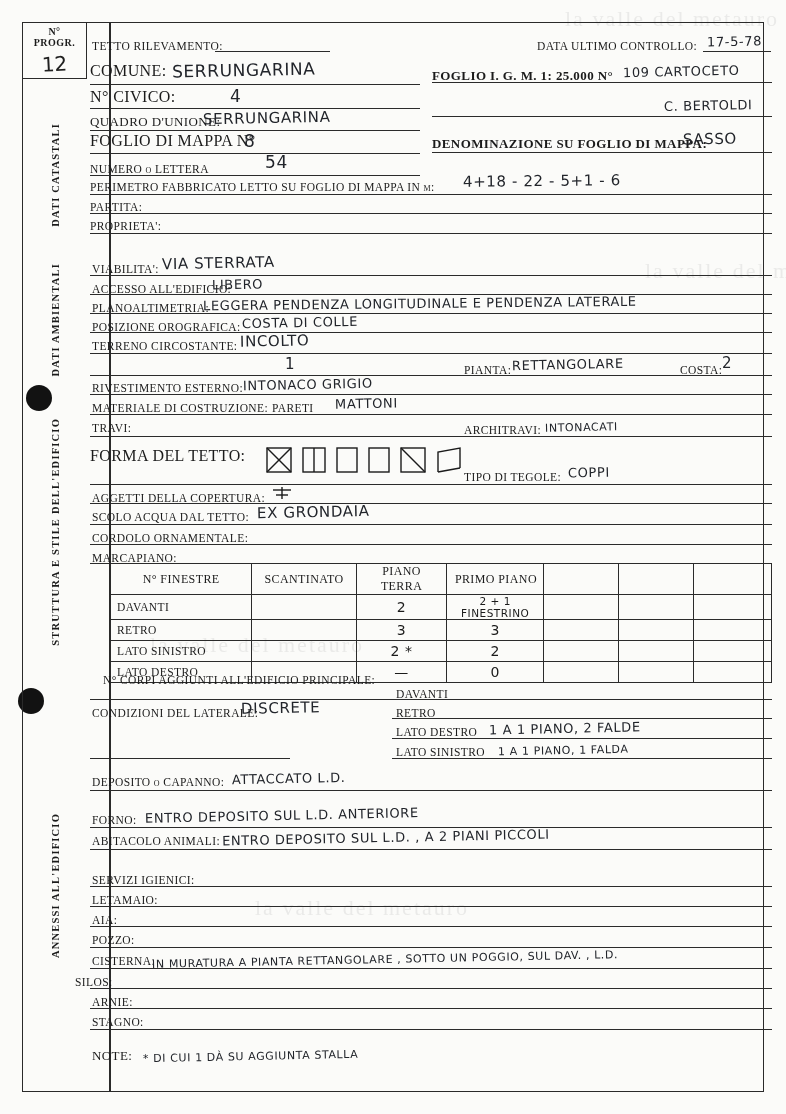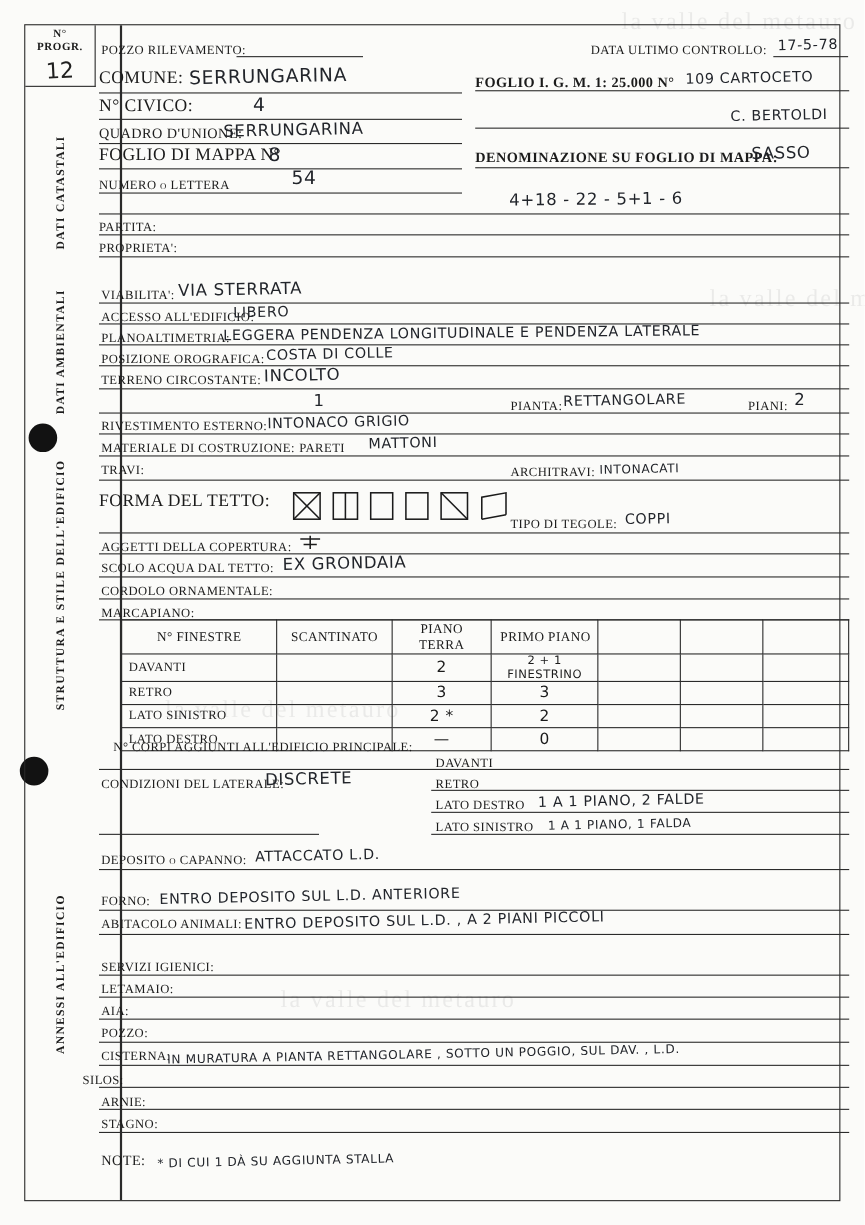--- a/index.html
+++ b/index.html
@@ -220,21 +220,21 @@
     </div>
     <div class="sidelabel" style="top:395px; height:250px;">
       <span class="sl-rot">STRUTTURA E STILE DELL'EDIFICIO</span>
     </div>
     <div class="sidelabel" style="top:790px; height:180px;">
       <span class="sl-rot">ANNESSI ALL'EDIFICIO</span>
     </div>
   </div>
 
   <div class="row" style="left:92px; top:36px;">
-    <span class="lbl sm">POZZO RILEVAMENTO:</span>
+    <span class="lbl sm">TETTO RILEVAMENTO:</span>
   </div>
   <div class="rule" style="left:215px; top:51px; width:115px;"></div>
 
   <div class="row" style="left:537px; top:36px;">
     <span class="lbl sm">DATA ULTIMO CONTROLLO:</span>
   </div>
   <div class="row" style="left:707px; top:32px;">
     <span class="hand m tilt1">17-5-78</span>
   </div>
   <div class="rule" style="left:703px; top:51px; width:68px;"></div>
@@ -272,20 +272,23 @@
   <div class="rule" style="left:90px; top:153px; width:330px;"></div>
 
   <div class="row" style="left:90px; top:159px;">
     <span class="lbl sm">NUMERO o LETTERA</span>
   </div>
   <div class="row" style="left:265px; top:152px;">
     <span class="hand xl">54</span>
   </div>
   <div class="rule" style="left:90px; top:175px; width:330px;"></div>
 
+  <div class="row" style="left:90px; top:177px;">
+    <span class="lbl sm">PERIMETRO FABBRICATO LETTO SU FOGLIO DI MAPPA IN m:</span>
+  </div>
   <div class="row" style="left:463px; top:172px;">
     <span class="hand l tilt2">4+18 - 22 - 5+1 - 6</span>
   </div>
   <div class="rule" style="left:90px; top:194px; width:682px;"></div>
 
   <div class="row" style="left:90px; top:197px;text-align:center;">
     <span class="lbl sm">PARTITA:</span>
   </div>
   <div class="rule" style="left:90px; top:213px; width:682px;"></div>
 
@@ -358,21 +361,21 @@
   <div class="row" style="left:285px; top:355px;">
     <span class="hand l">1</span>
   </div>
   <div class="row" style="left:464px; top:360px;">
     <span class="lbl sm">PIANTA:</span>
   </div>
   <div class="row" style="left:512px; top:355px;">
     <span class="hand m tilt1">RETTANGOLARE</span>
   </div>
   <div class="row" style="left:680px; top:360px;">
-    <span class="lbl sm">PIANI:</span>
+    <span class="lbl sm">COSTA:</span>
   </div>
   <div class="row" style="left:722px; top:354px;">
     <span class="hand l">2</span>
   </div>
   <div class="rule" style="left:90px; top:375px; width:682px;"></div>
 
   <div class="row" style="left:92px; top:378px;">
     <span class="lbl sm">RIVESTIMENTO ESTERNO:</span>
   </div>
   <div class="row" style="left:243px; top:375px;">

